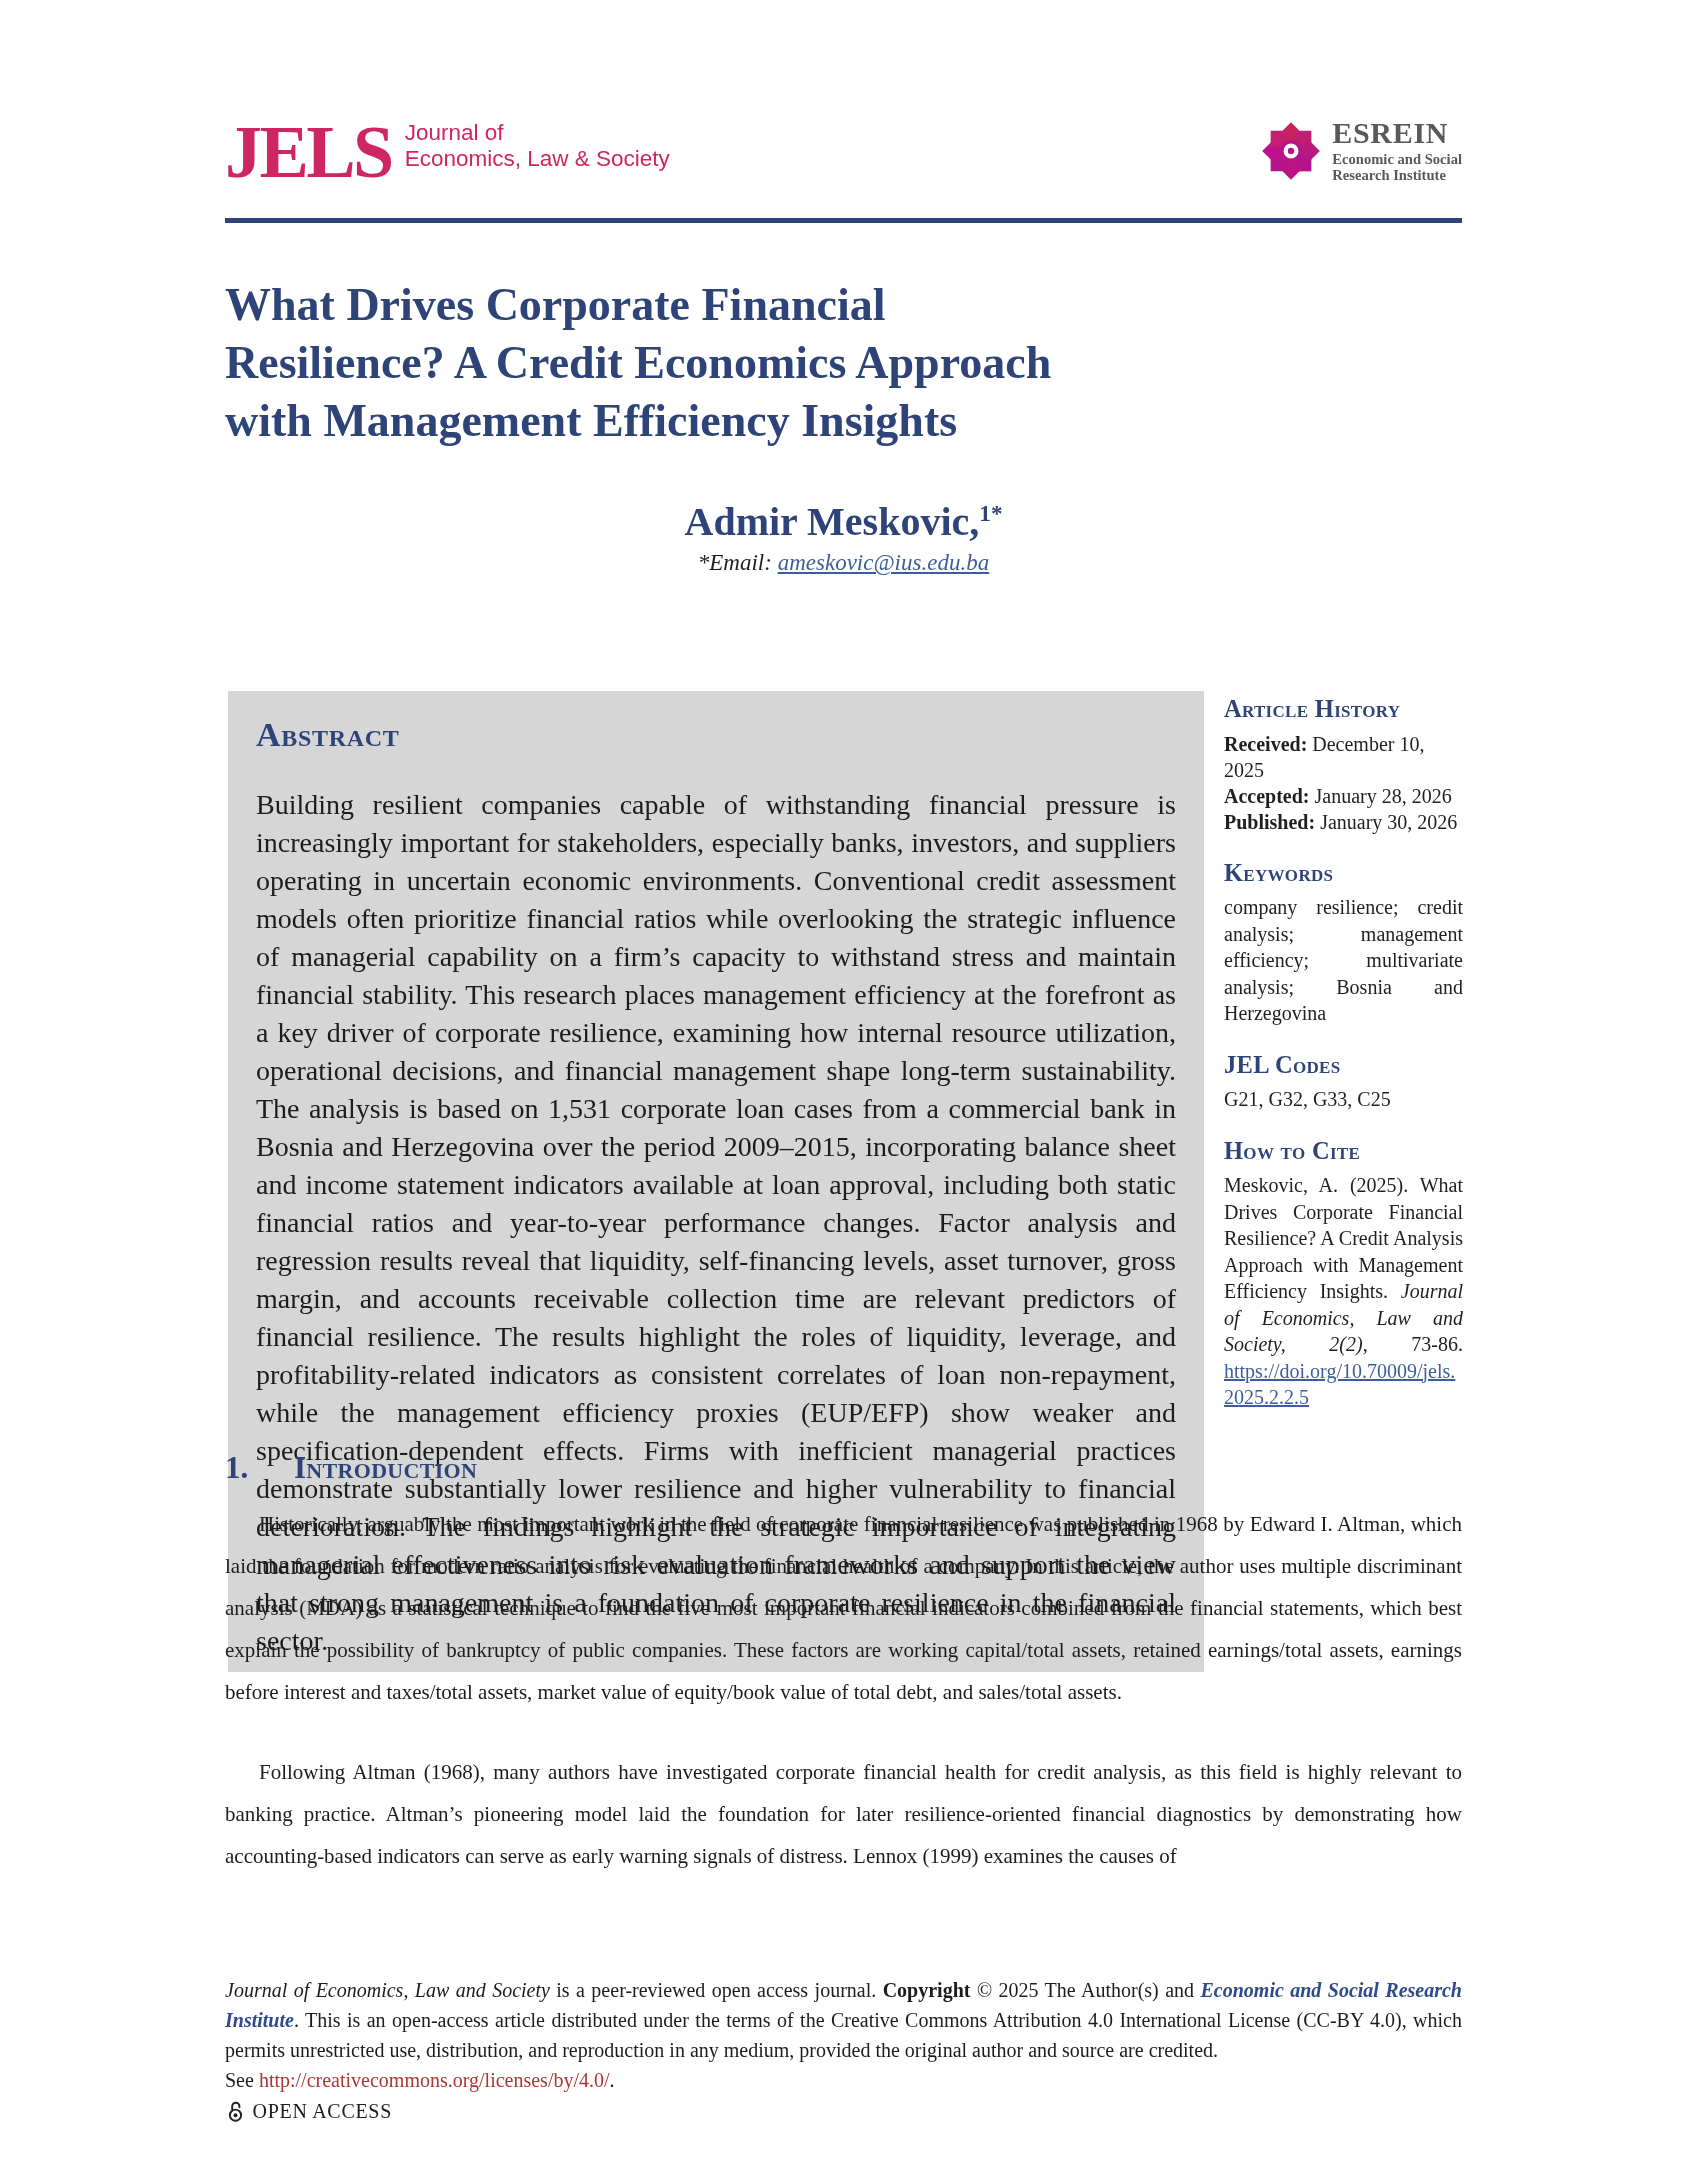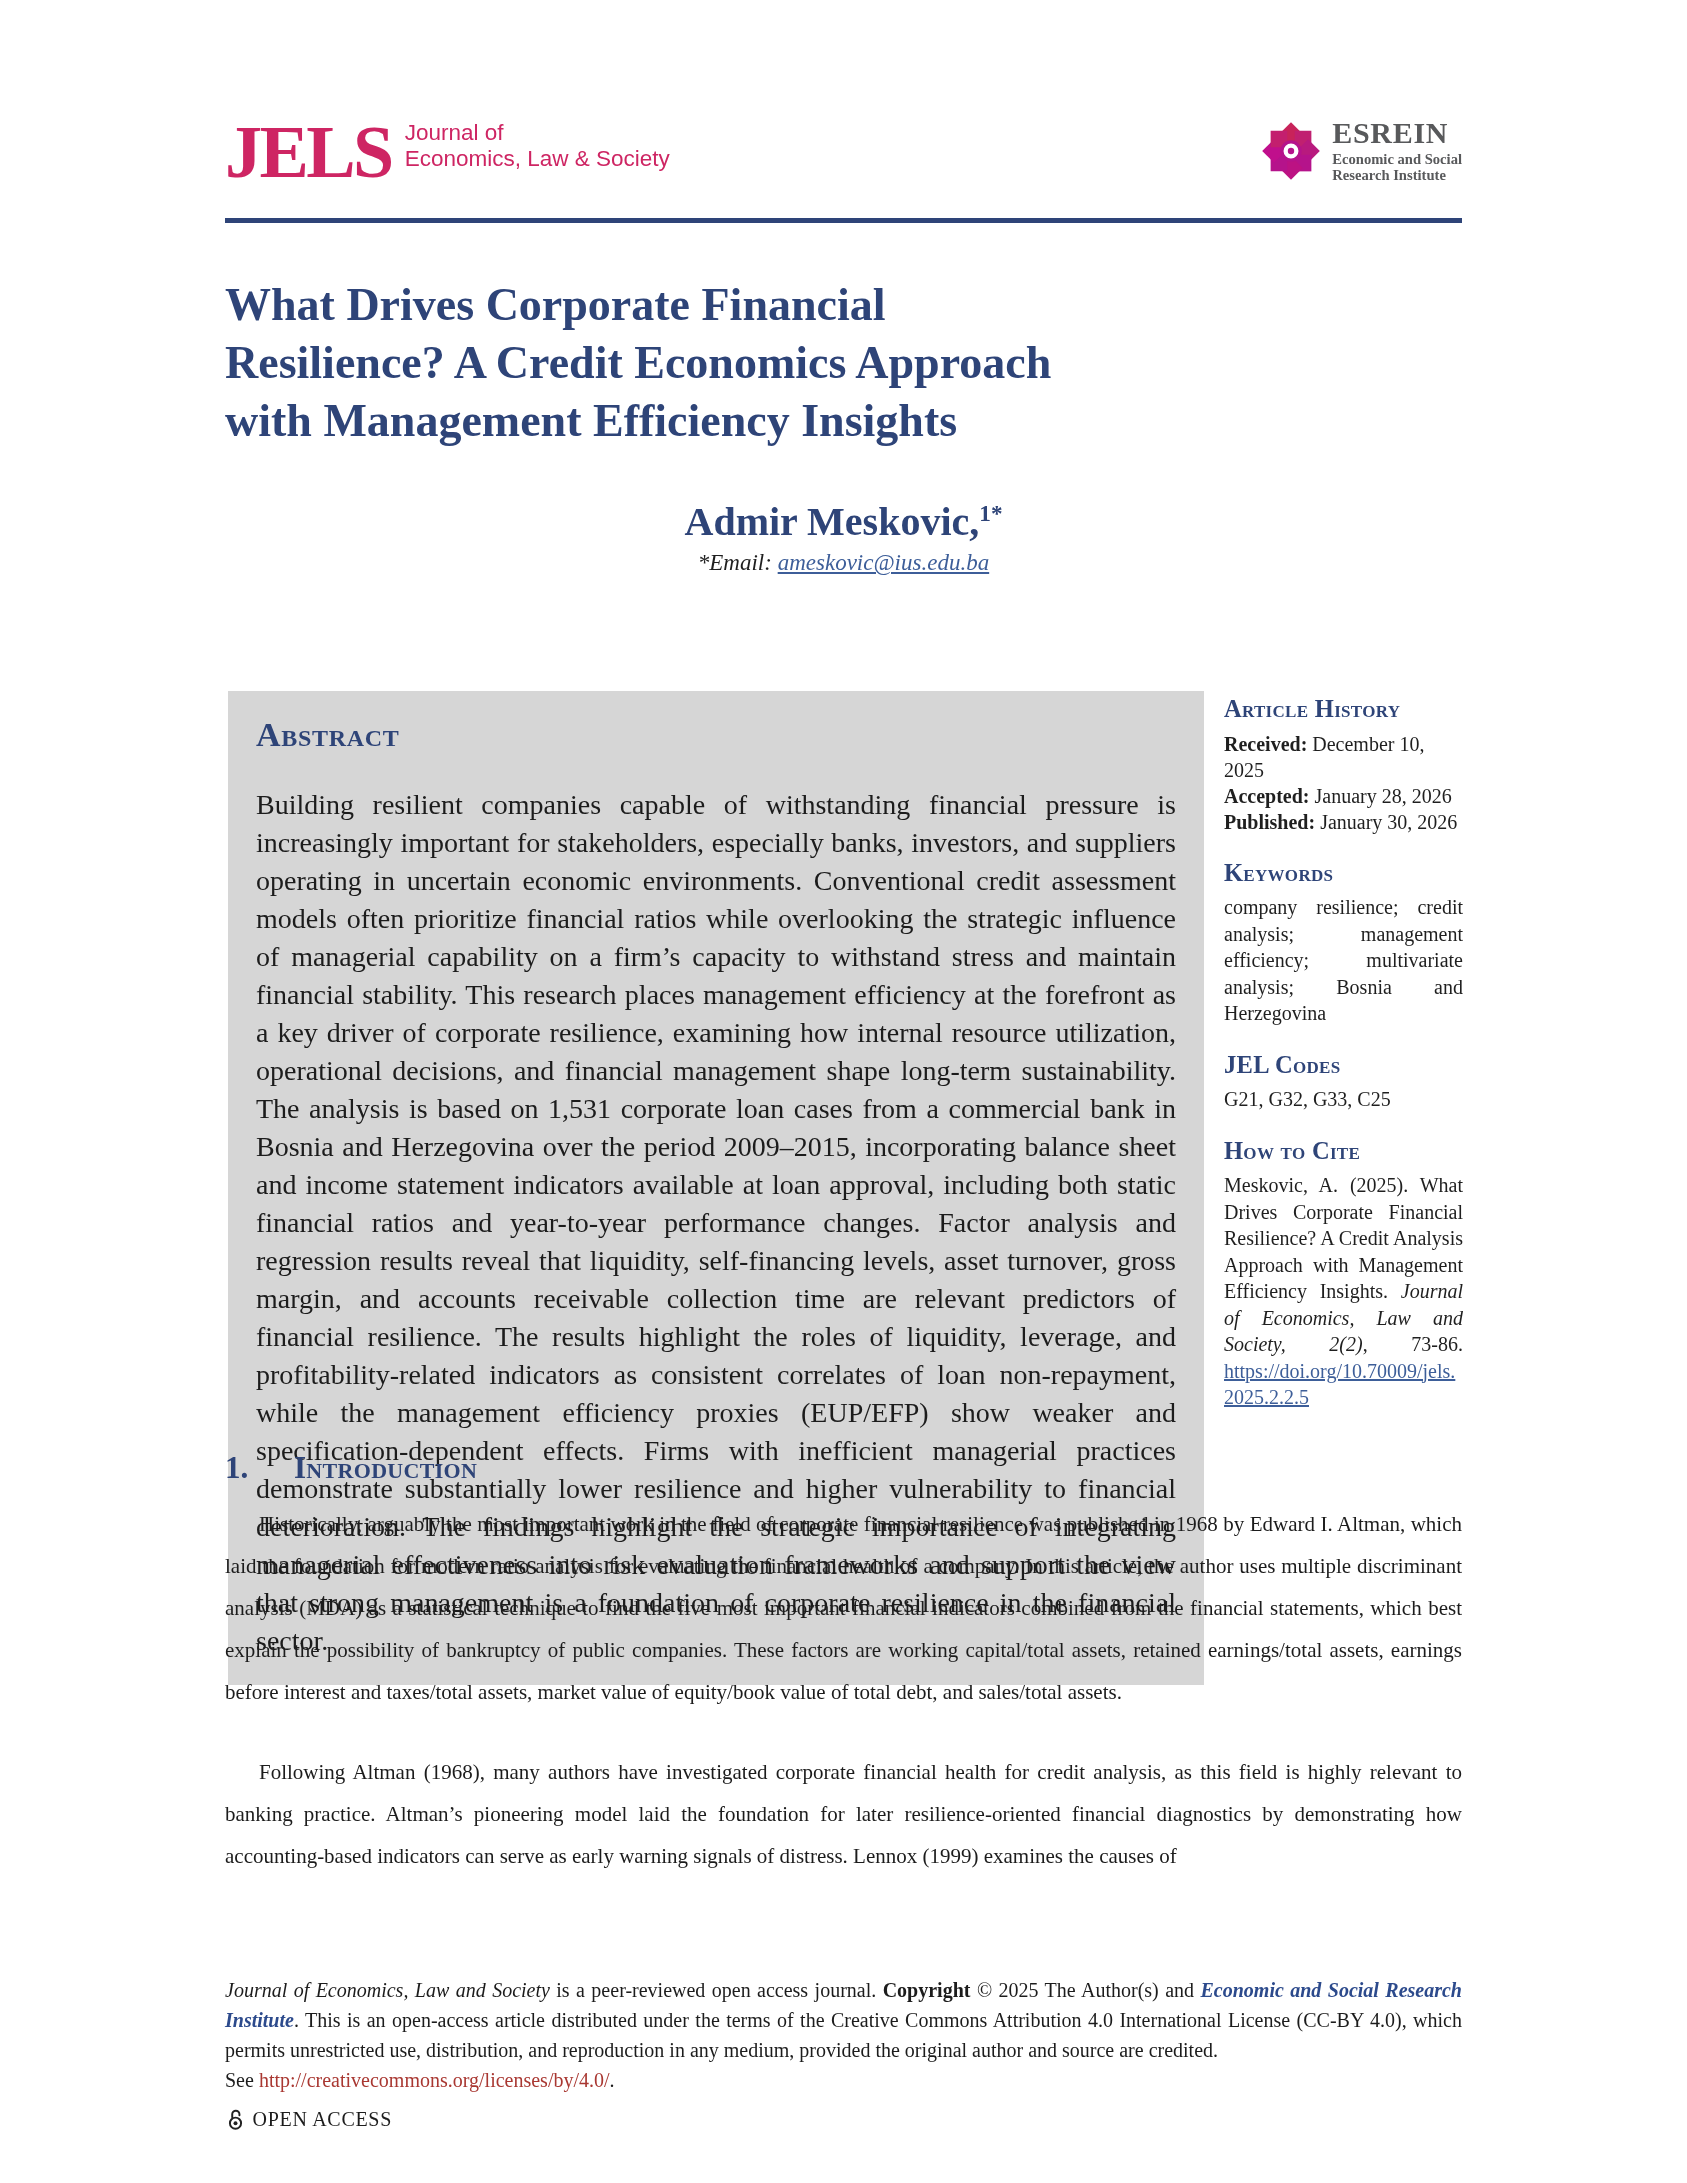--- a/index.html
+++ b/index.html
@@ -19,41 +19,41 @@
   .esrein-sub{font-weight:bold;font-size:14.6px;line-height:16.5px;margin-top:2.6px;}
   .header-rule{position:absolute;left:225px;top:218px;width:1237px;height:5.3px;background:#2E4478;}
   
   .title-block{position:absolute;left:225px;top:276px;width:1237px;text-align:left;color:#2E4478;font-weight:bold;font-size:46px;line-height:58px;}
   .author-block{position:absolute;left:225px;top:498px;width:1237px;text-align:center;}
   .author-name{font-weight:bold;font-size:40px;color:#2E4478;}
   .author-name .sup{vertical-align:super;font-size:0.58em;}
   .affiliation{margin-top:9.3px;font-style:italic;font-size:23px;color:#1f1f1f;}
   .email-line{margin-top:5.3px;font-style:italic;font-size:23px;color:#1f1f1f;}
   
-  .abstract-box{position:absolute;left:228px;top:691px;width:976px;min-height:705px;background:#D6D6D6;box-sizing:border-box;padding:25px 28px 25px 28px;}
+  .abstract-box{position:absolute;left:228px;top:691px;width:976px;min-height:705px;background:#D6D6D6;box-sizing:border-box;padding:25px 28px 12px 28px;}
   .abstract-heading{font-variant:small-caps;font-weight:bold;font-size:34px;color:#2E4478;letter-spacing:0.7px;}
   .abstract-body{margin-top:32px;font-size:28px;line-height:38px;text-align:justify;color:#1c1c1c;}
   
   .sidebar{position:absolute;left:1224px;top:696px;width:239px;}
   .side-heading{font-variant:small-caps;font-weight:bold;font-size:24.5px;line-height:26.5px;color:#2E4478;letter-spacing:0.3px;margin-bottom:8px;}
   .side-section{margin-bottom:25px;}
   .history-entry{font-size:20px;line-height:26px;}
   .history-entry .lbl{font-weight:bold;}
   .side-body{font-size:20px;line-height:26.5px;text-align:justify;}
   .cite-body{font-size:20px;line-height:26.5px;text-align:justify;overflow-wrap:anywhere;}
   
   .intro-heading{position:absolute;left:225px;top:1450px;width:1237px;color:#2E4478;font-weight:bold;font-size:31px;display:flex;}
   .intro-heading .num{width:69px;}
   .intro-heading .sc{font-variant:small-caps;letter-spacing:0.3px;}
   .body-text{position:absolute;left:225px;top:1503px;width:1237px;font-size:21px;line-height:42px;text-align:justify;color:#1c1c1c;}
   .body-text p{margin:0 0 38px 0;text-indent:34px;}
   
   .footer{position:absolute;left:225px;top:1975px;width:1237px;font-size:20px;line-height:30px;color:#1c1c1c;text-align:justify;}
   .footer .see-line{text-align:left;}
-  .oa-line{display:flex;align-items:center;margin-top:9px;}
+  .oa-line{display:flex;align-items:center;margin-top:1px;}
   .oa-icon{width:21px;height:22.5px;margin-right:6.6px;}
   .oa-label{font-size:20px;letter-spacing:0.7px;}
   
   .i{font-style:italic;}
   .b{font-weight:bold;}
   .link-blue{color:#3D5E99;text-decoration:underline;cursor:pointer;}
   .link-navy{color:#2C4A8C;font-weight:bold;font-style:italic;cursor:pointer;}
   .link-red{color:#A93832;cursor:pointer;text-align:right;}
   a.plain{color:#3D5E99;text-decoration:underline;font-style:italic;cursor:pointer;}
 </style>

